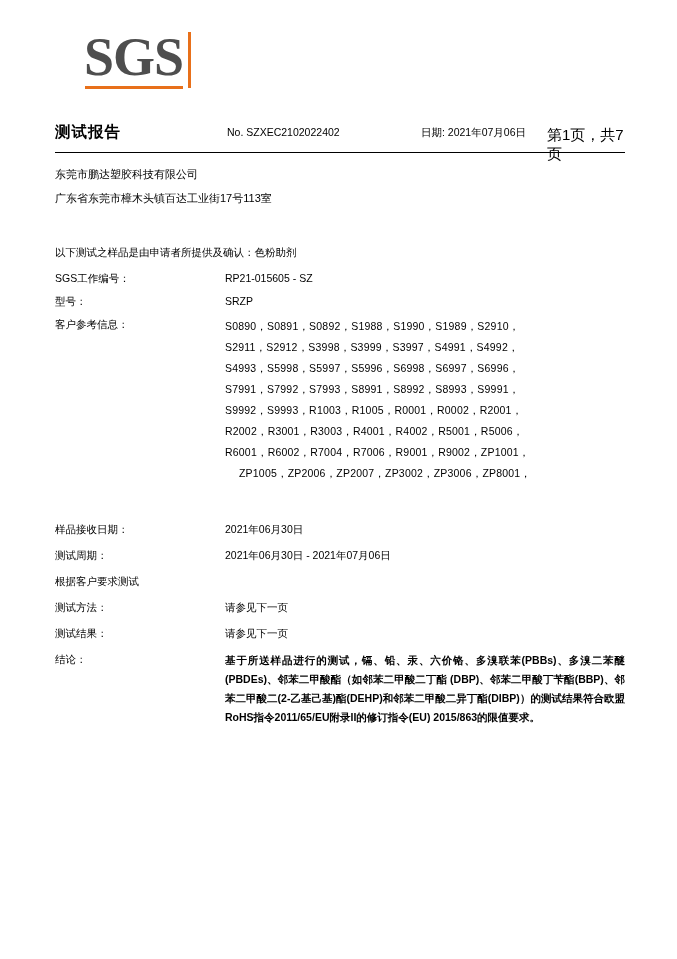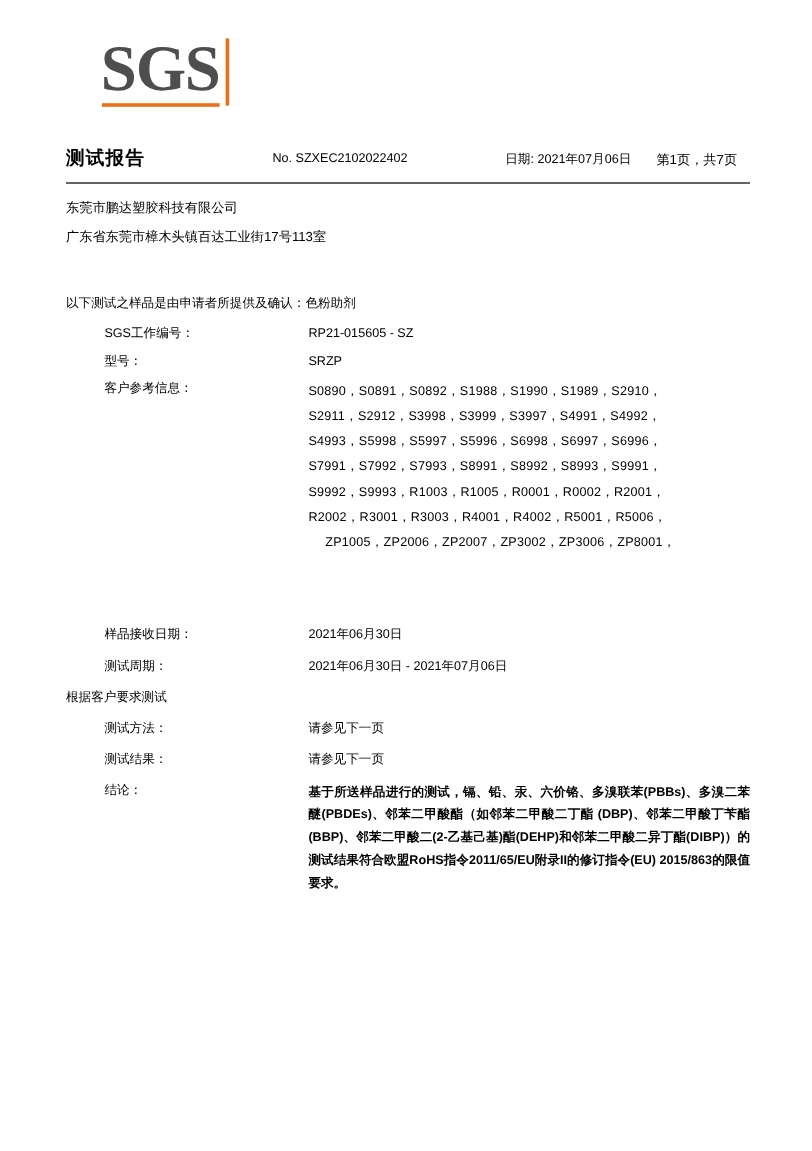--- a/index.html
+++ b/index.html
@@ -77,21 +77,21 @@
   .doc-date {
     position: absolute;
     left: 366px;
     top: 4px;
     font-size: 10.5px;
   }
   .doc-page {
     position: absolute;
     left: 492px;
     top: 4px;
-    font-size: 11px;
+    font-size: 15px;
   }
   .hr-top {
     position: absolute;
     left: 55px;
     top: 152px;
     width: 570px;
     border-top: 1px solid #000;
   }
 
   
@@ -121,21 +121,20 @@
   }
   .frow {
     display: flex;
     align-items: flex-start;
     margin-bottom: 7px;
   }
   .flabel {
     width: 170px;
     flex: 0 0 170px;
     line-height: 16px;
-    margin-left: 32px;
   }
   .fvalue {
     flex: 1;
     line-height: 16px;
   }
 
   
   .ref-lines div {
     line-height: 21px;
     letter-spacing: 0.2px;
@@ -306,20 +305,21 @@
     </div>
     <div class="frow">
       <div class="flabel">客户参考信息：</div>
       <div class="fvalue ref-lines">
         <div>S0890，S0891，S0892，S1988，S1990，S1989，S2910，</div>
         <div>S2911，S2912，S3998，S3999，S3997，S4991，S4992，</div>
         <div>S4993，S5998，S5997，S5996，S6998，S6997，S6996，</div>
         <div>S7991，S7992，S7993，S8991，S8992，S8993，S9991，</div>
         <div>S9992，S9993，R1003，R1005，R0001，R0002，R2001，</div>
         <div>R2002，R3001，R3003，R4001，R4002，R5001，R5006，</div>
+        <div>R6001，R6002，R7004，R7006，R9001，R9002，ZP1001，</div>
         <div class="ref-indent">ZP1005，ZP2006，ZP2007，ZP3002，ZP3006，ZP8001，</div>
       </div>
     </div>
   </div>
 
   <div class="fields-lower">
     <div class="frow-lower">
       <div class="flabel">样品接收日期：</div>
       <div class="fvalue">2021年06月30日</div>
     </div>

